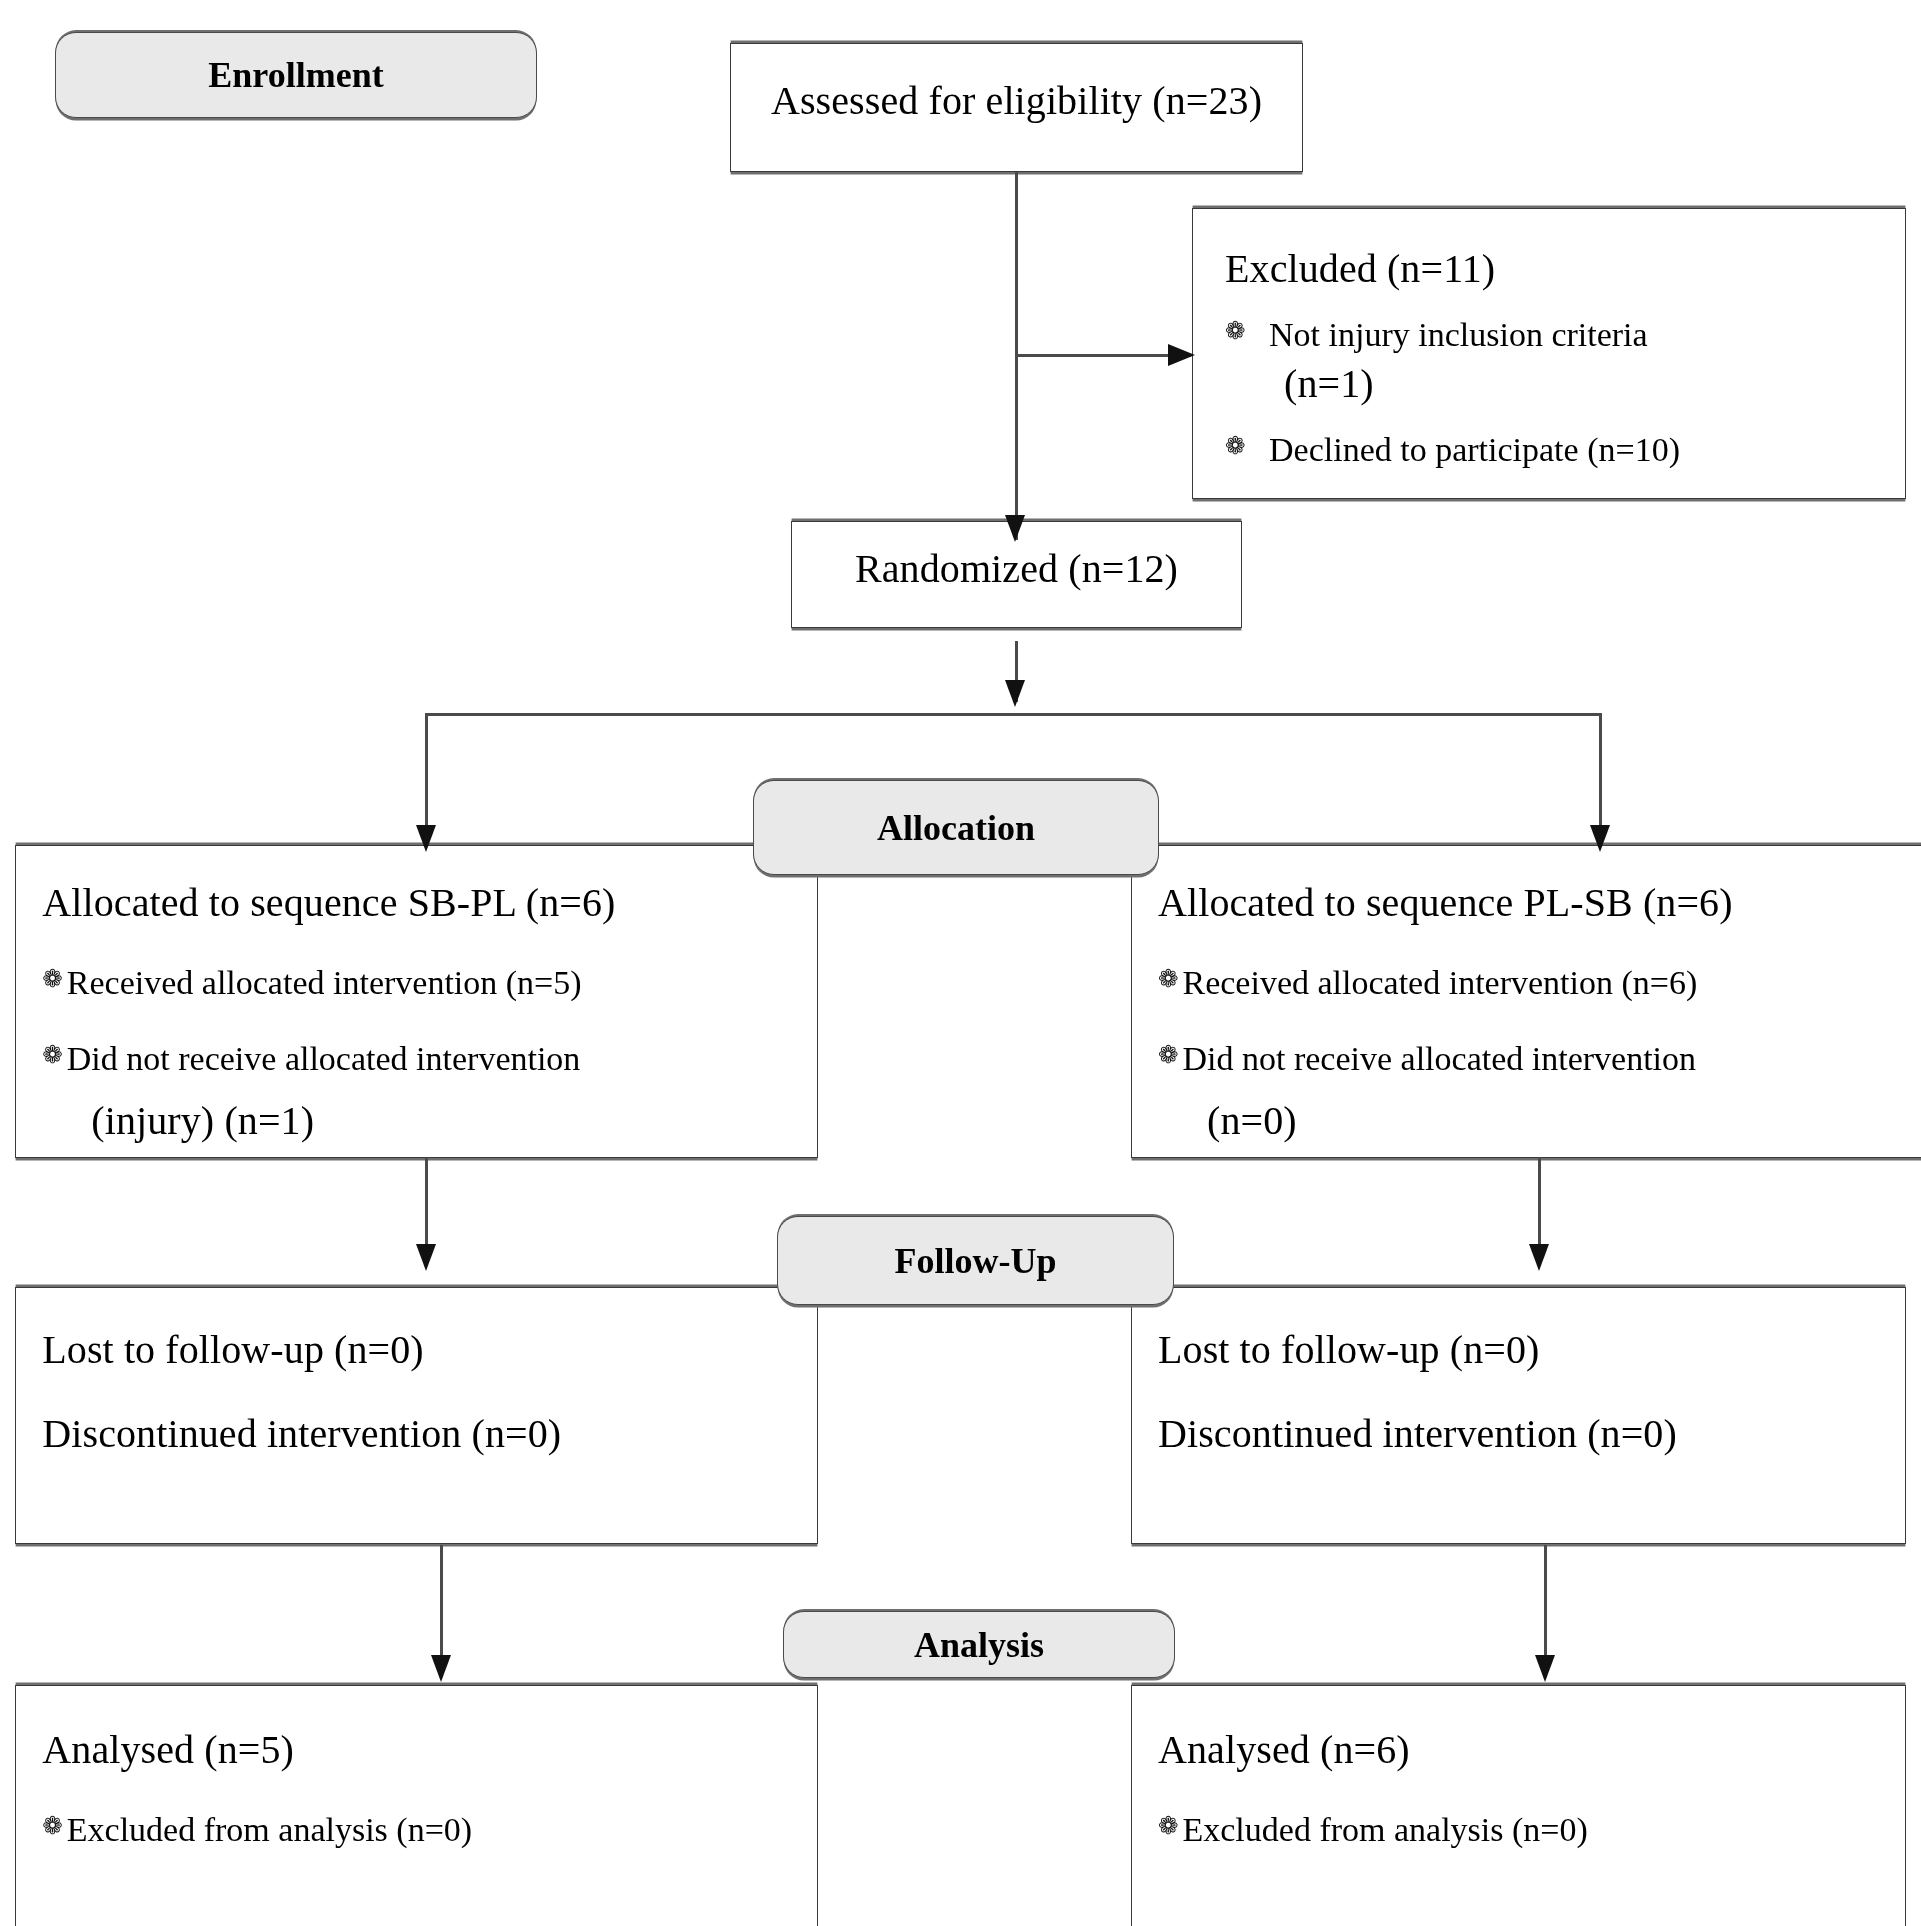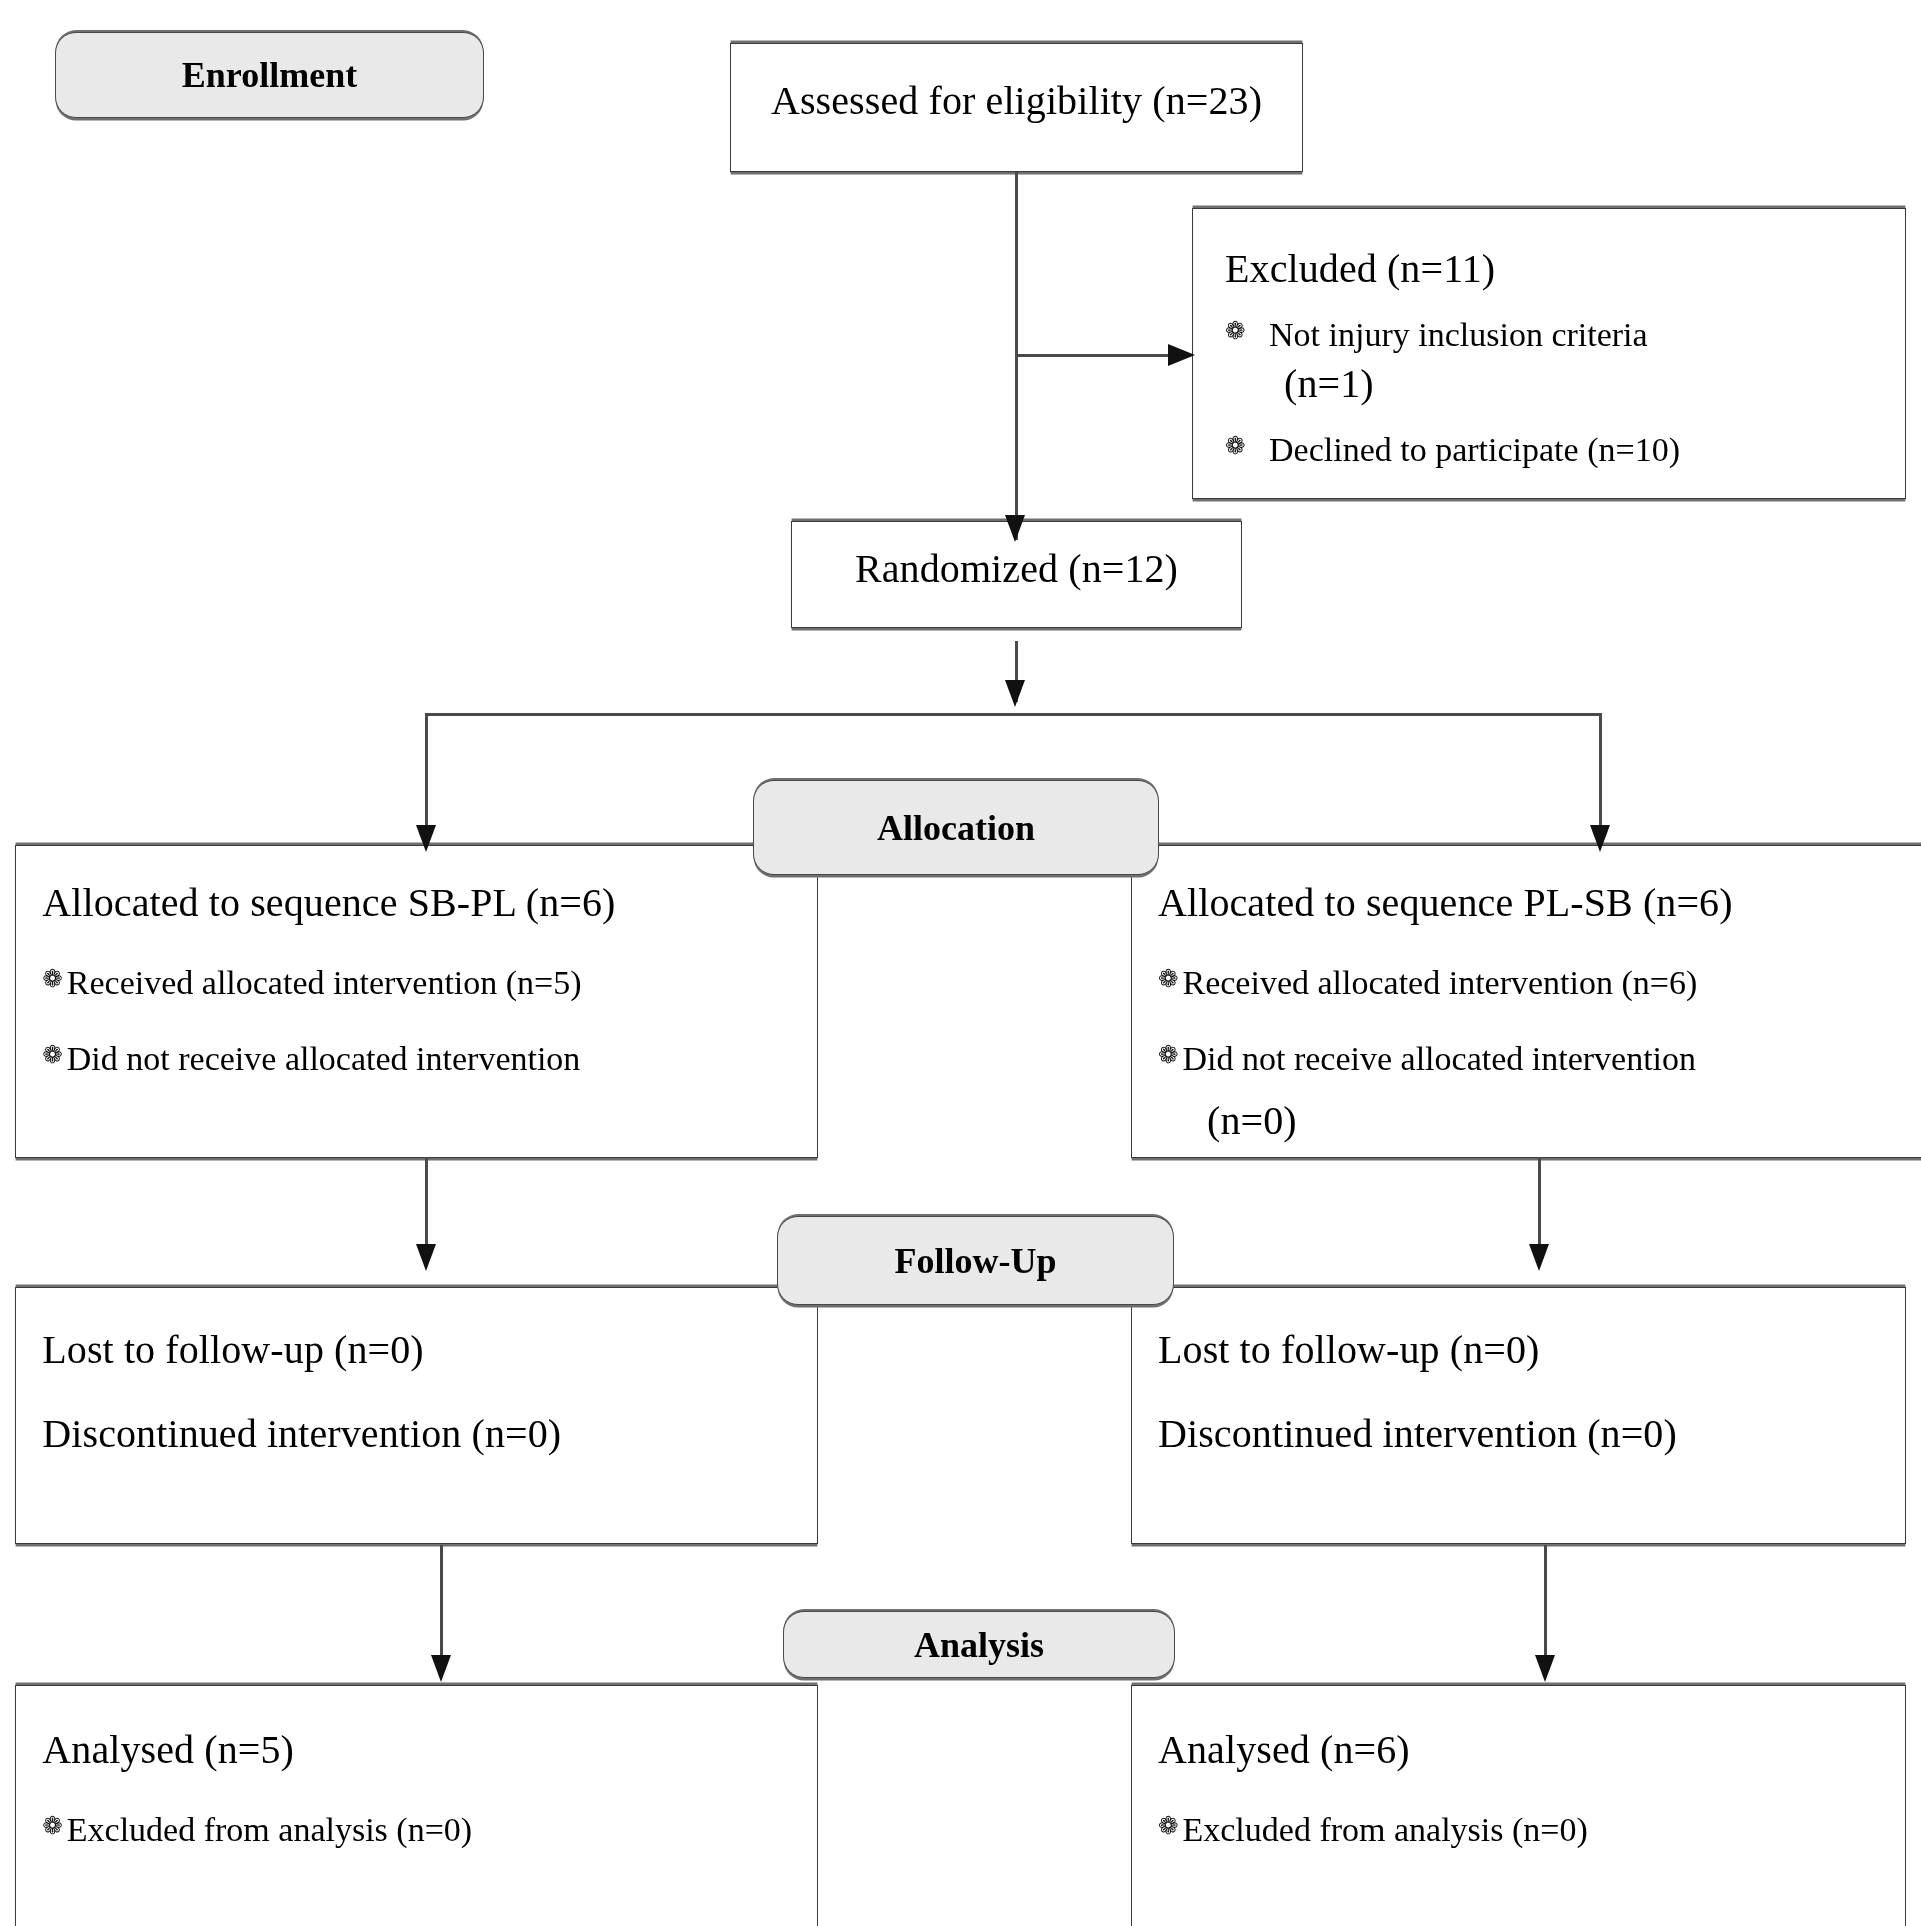--- a/index.html
+++ b/index.html
@@ -82,21 +82,21 @@
     border-bottom:11.6px solid transparent;
     border-left:27px solid #111111;
     z-index:6;
   }
 </style>
 </head>
 <body>
 
 <div id="canvas">
 
-  <div class="stage" style="left:55px;top:32px;width:429px;height:86px;">
+  <div class="stage" style="left:55px;top:32px;width:482px;height:86px;">
     <span>Enrollment</span>
   </div>
 
   <div class="box" style="left:730px;top:43px;width:573px;height:129px;">
     <div class="inner" style="padding-top:31px;">
       <div class="line center">Assessed for eligibility (n=23)</div>
     </div>
   </div>
 
   <div class="vline" style="left:1015px;top:172px;height:368px;"></div>
@@ -146,20 +146,21 @@
       <div class="gap"></div>
       <div class="bul">
         <span class="mk">❁</span>
         <span class="tx">Received allocated intervention (n=5)</span>
       </div>
       <div class="gap"></div>
       <div class="bul">
         <span class="mk">❁</span>
         <span class="tx">Did  not receive allocated intervention</span>
       </div>
+      <div class="line" style="padding-left:49px;margin-top:13.5px;">(injury) (n=1)</div>
     </div>
   </div>
 
   <div class="box" style="left:1131px;top:845px;width:912px;height:313px;">
     <div class="inner" style="padding-top:31px;padding-left:26px;padding-right:6.1px;">
       <div class="line">Allocated to sequence PL-SB (n=6)</div>
       <div class="gap"></div>
       <div class="bul">
         <span class="mk">❁</span>
         <span class="tx">Received allocated intervention (n=6)</span>

